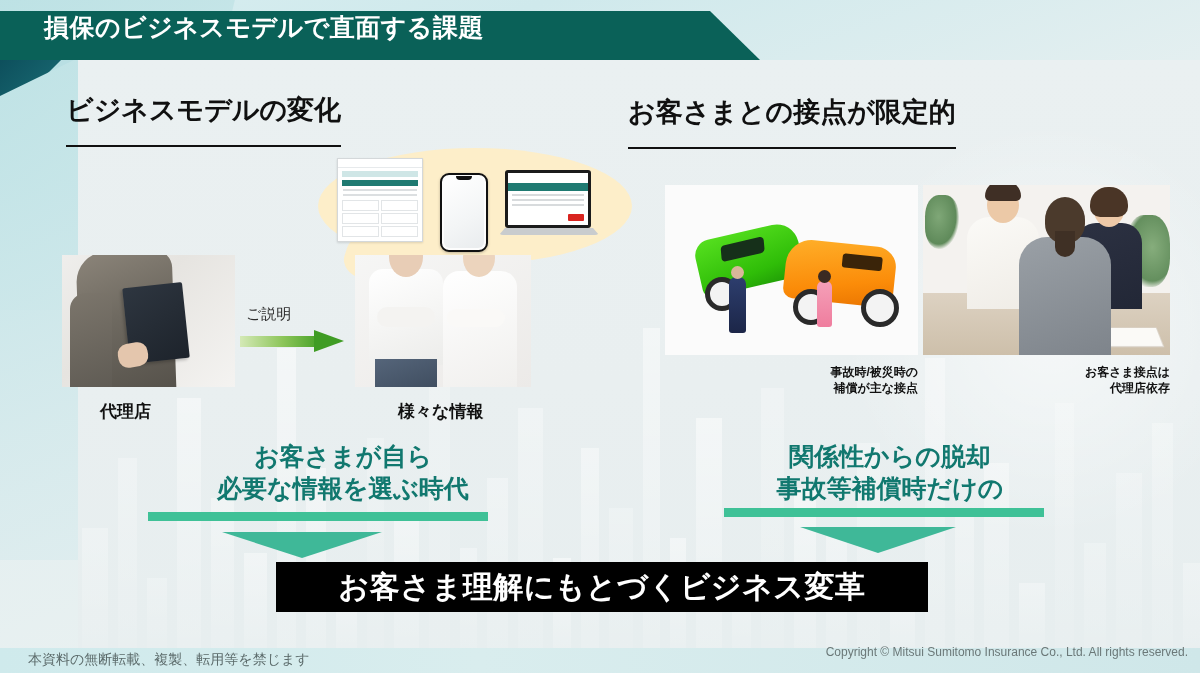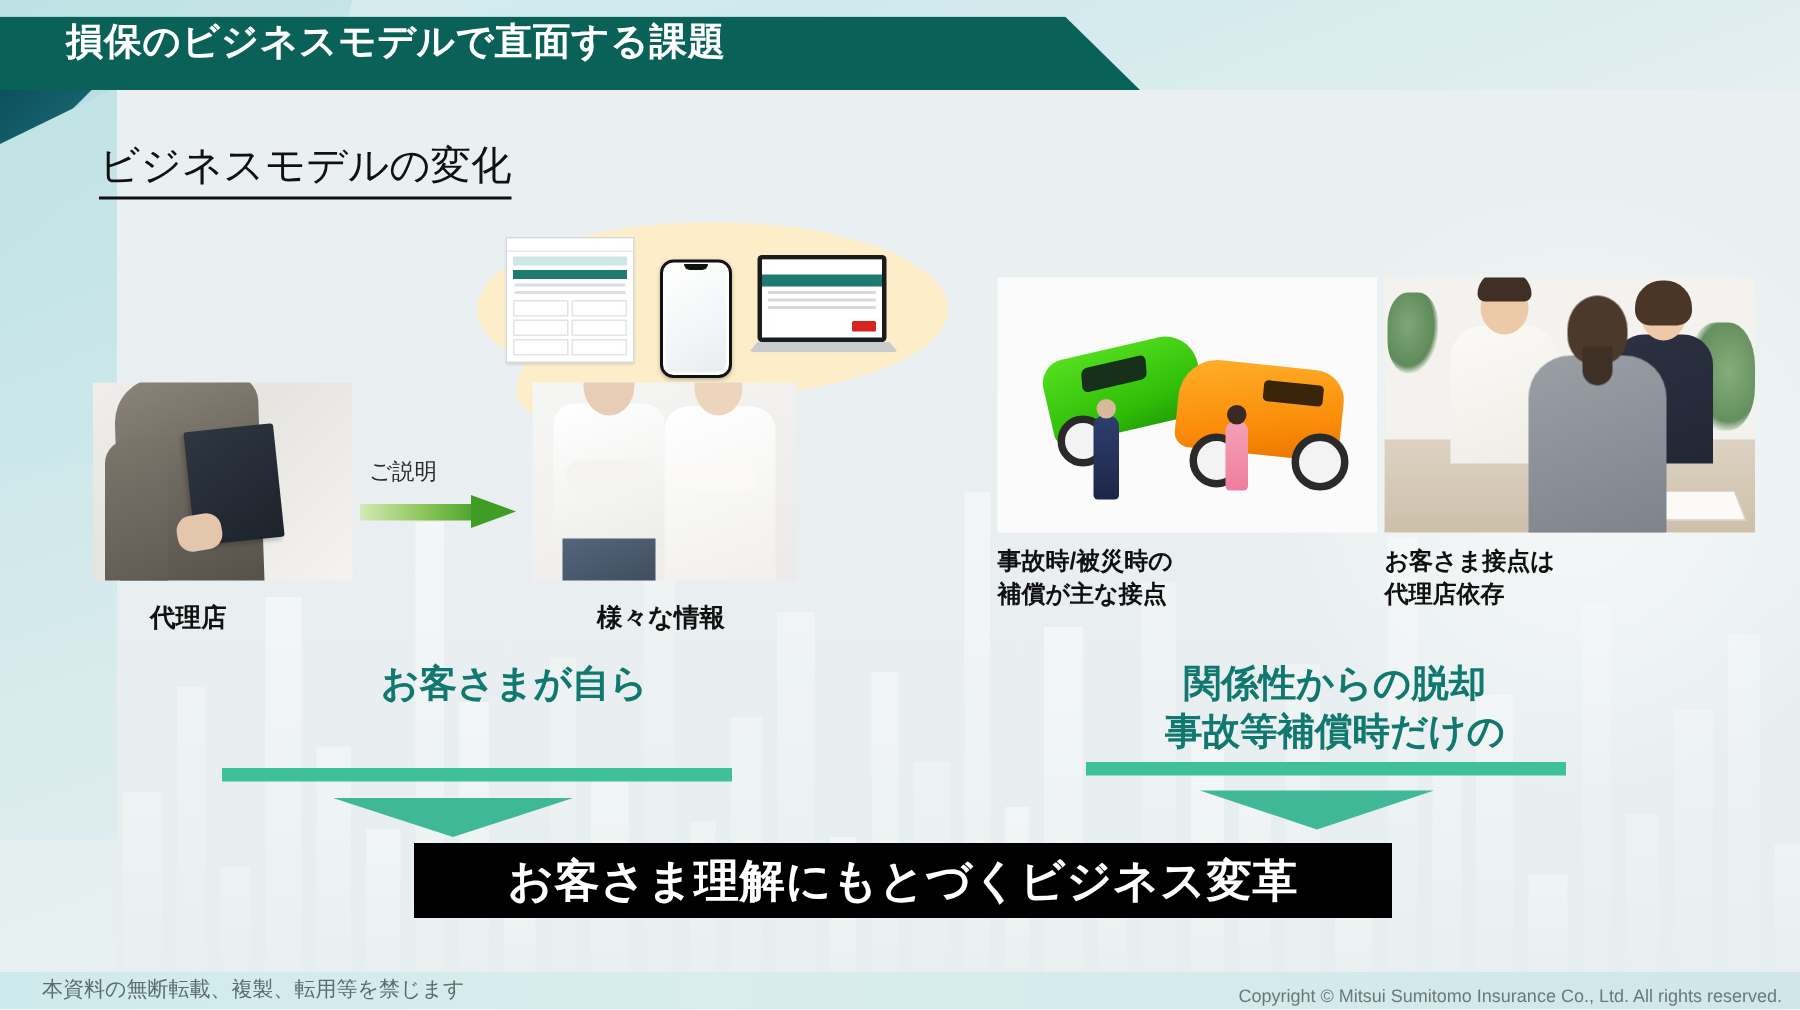--- a/index.html
+++ b/index.html
@@ -52,22 +52,22 @@
     color:#ffffff;font-size:25px;font-weight:bold;letter-spacing:.5px;
     margin-left:44px;white-space:nowrap;
   }
   .title-notch{
     position:absolute;left:0;top:60px;width:74px;height:36px;
     background:linear-gradient(135deg,#0d4f5c 0%,#15616b 55%,#b9dfe3 56%);
     clip-path:polygon(0 0,74px 0,0 36px);
   }
   
   .sec-head{
-    position:absolute;font-size:27px;font-weight:normal;color:#101010;
-    white-space:nowrap;padding-bottom:3px;
+    position:absolute;font-size:27px;font-weight:bold;color:#101010;
+    white-space:nowrap;padding-bottom:17px;
     border-bottom:2.5px solid #101010;
   }
   #head-left{left:66px;top:92px;}
   #head-right{left:628px;top:94px;}
   
   .bubble{
     position:absolute;left:318px;top:148px;width:314px;height:116px;
     background:#fdeec9;border-radius:50%/50%;
   }
   .bubble-tail{
@@ -199,42 +199,42 @@
   .flow-arrow .head{
     position:absolute;left:74px;top:0;width:0;height:0;
     border-top:11px solid transparent;border-bottom:11px solid transparent;
     border-left:30px solid #3f9c24;
   }
   .flow-label{position:absolute;left:246px;top:305px;font-size:15px;color:#2b2b2b;white-space:nowrap;}
   
   .cap{position:absolute;font-size:17px;font-weight:bold;color:#111;text-align:center;white-space:nowrap;}
   #cap-agent{left:100px;top:400px;}
   #cap-customer{left:398px;top:400px;}
-  .cap2{position:absolute;font-size:16px;font-weight:bold;color:#111;text-align:left;line-height:1.35;}
+  .cap2{position:absolute;font-size:12px;font-weight:bold;color:#111;text-align:right;line-height:1.35;}
   #cap-accident{left:665px;top:364px;width:253px;}
   #cap-consult{left:923px;top:364px;width:247px;}
   
   .stmt{position:absolute;text-align:center;color:#11786f;font-size:25px;font-weight:bold;line-height:1.28;}
   #stmt-left{left:148px;top:440px;width:390px;}
   #stmt-right{left:718px;top:440px;width:344px;}
   .stmt-bar{position:absolute;height:9px;background:#3fc197;}
   #bar-left{left:148px;top:512px;width:340px;}
   #bar-right{left:724px;top:508px;width:320px;}
   .down-tri{position:absolute;width:0;height:0;border-left-style:solid;border-right-style:solid;border-top:26px solid #3fb898;border-left-color:transparent;border-right-color:transparent;}
   #tri-left{left:222px;top:532px;border-left-width:80px;border-right-width:80px;}
   #tri-right{left:800px;top:527px;border-left-width:78px;border-right-width:78px;}
   
   .conclusion{
     position:absolute;left:276px;top:562px;width:652px;height:50px;
     background:#000000;display:flex;align-items:center;justify-content:center;
   }
   .conclusion span{color:#ffffff;font-size:30px;font-weight:bold;letter-spacing:.5px;white-space:nowrap;}
   
   .foot-left{position:absolute;left:28px;bottom:4px;font-size:14px;color:#5c6b6b;white-space:nowrap;}
-  .foot-right{position:absolute;right:12px;bottom:2px;font-size:12px;color:#6b7878;white-space:nowrap;margin-top:20px;}
+  .foot-right{position:absolute;right:12px;bottom:14px;font-size:12px;color:#6b7878;white-space:nowrap;margin-top:20px;}
 </style>
 </head>
 <body>
 
 <div class="slide">
 
   <div class="bg-wash">
     <div class="bg-diag1"></div>
     <div class="bg-diag2"></div>
     <div class="bg-panel"></div>
@@ -278,20 +278,21 @@
         <i style="left: 1105px; width: 24px; height: 85px; opacity: 0.33;"></i>
       </div>
   </div>
 
   <div class="title-banner">
     <span>損保のビジネスモデルで直面する課題</span>
   </div>
   <div class="title-notch"></div>
 
   <div class="sec-head" id="head-left">ビジネスモデルの変化</div>
+  <div class="sec-head" id="head-right">お客さまとの接点が限定的</div>
 
   <div class="bubble-tail"></div>
   <div class="bubble"></div>
 
   <div class="webcard">
     <div class="wc-top"></div>
     <div class="wc-bar"></div>
     <div class="wc-bar dark"></div>
     <div class="wc-line"></div>
     <div class="wc-line"></div>
@@ -373,20 +374,21 @@
     <div class="book"></div>
     <div class="p-agent"></div>
   </div>
   <div class="cap2" id="cap-consult">
     <div>お客さま接点は</div>
     <div>代理店依存</div>
   </div>
 
   <div class="stmt" id="stmt-left">
     <div>お客さまが自ら</div>
+    <div>必要な情報を選ぶ時代</div>
   </div>
   <div class="stmt-bar" id="bar-left"></div>
   <div class="down-tri" id="tri-left"></div>
 
   <div class="stmt" id="stmt-right">
     <div>関係性からの脱却</div>
     <div>事故等補償時だけの</div>
   </div>
   <div class="stmt-bar" id="bar-right"></div>
   <div class="down-tri" id="tri-right"></div>

